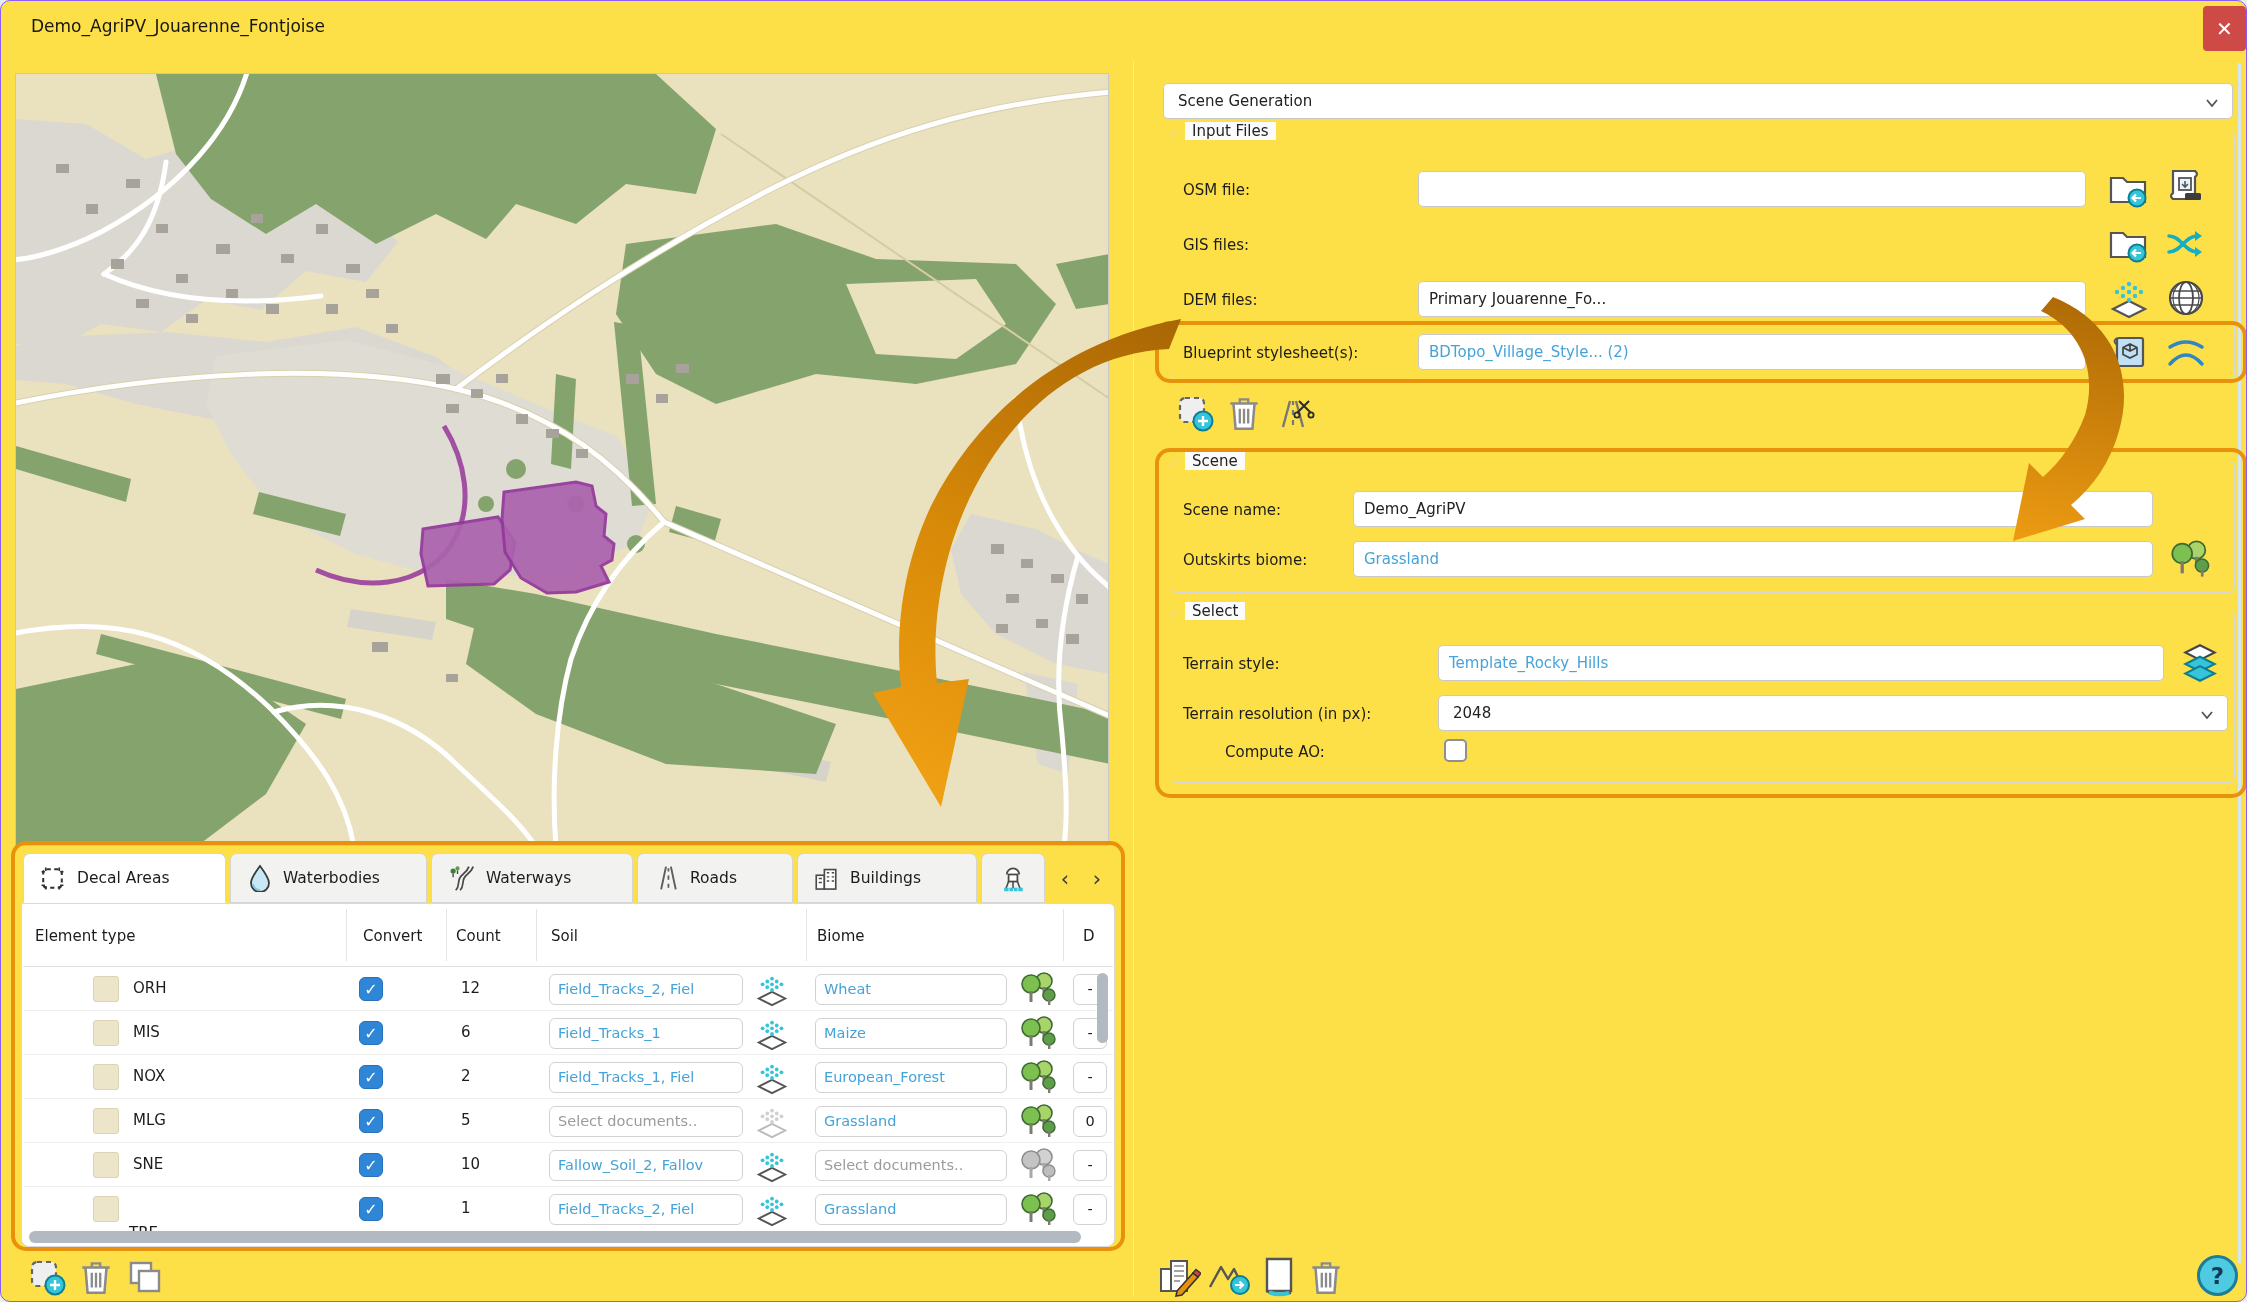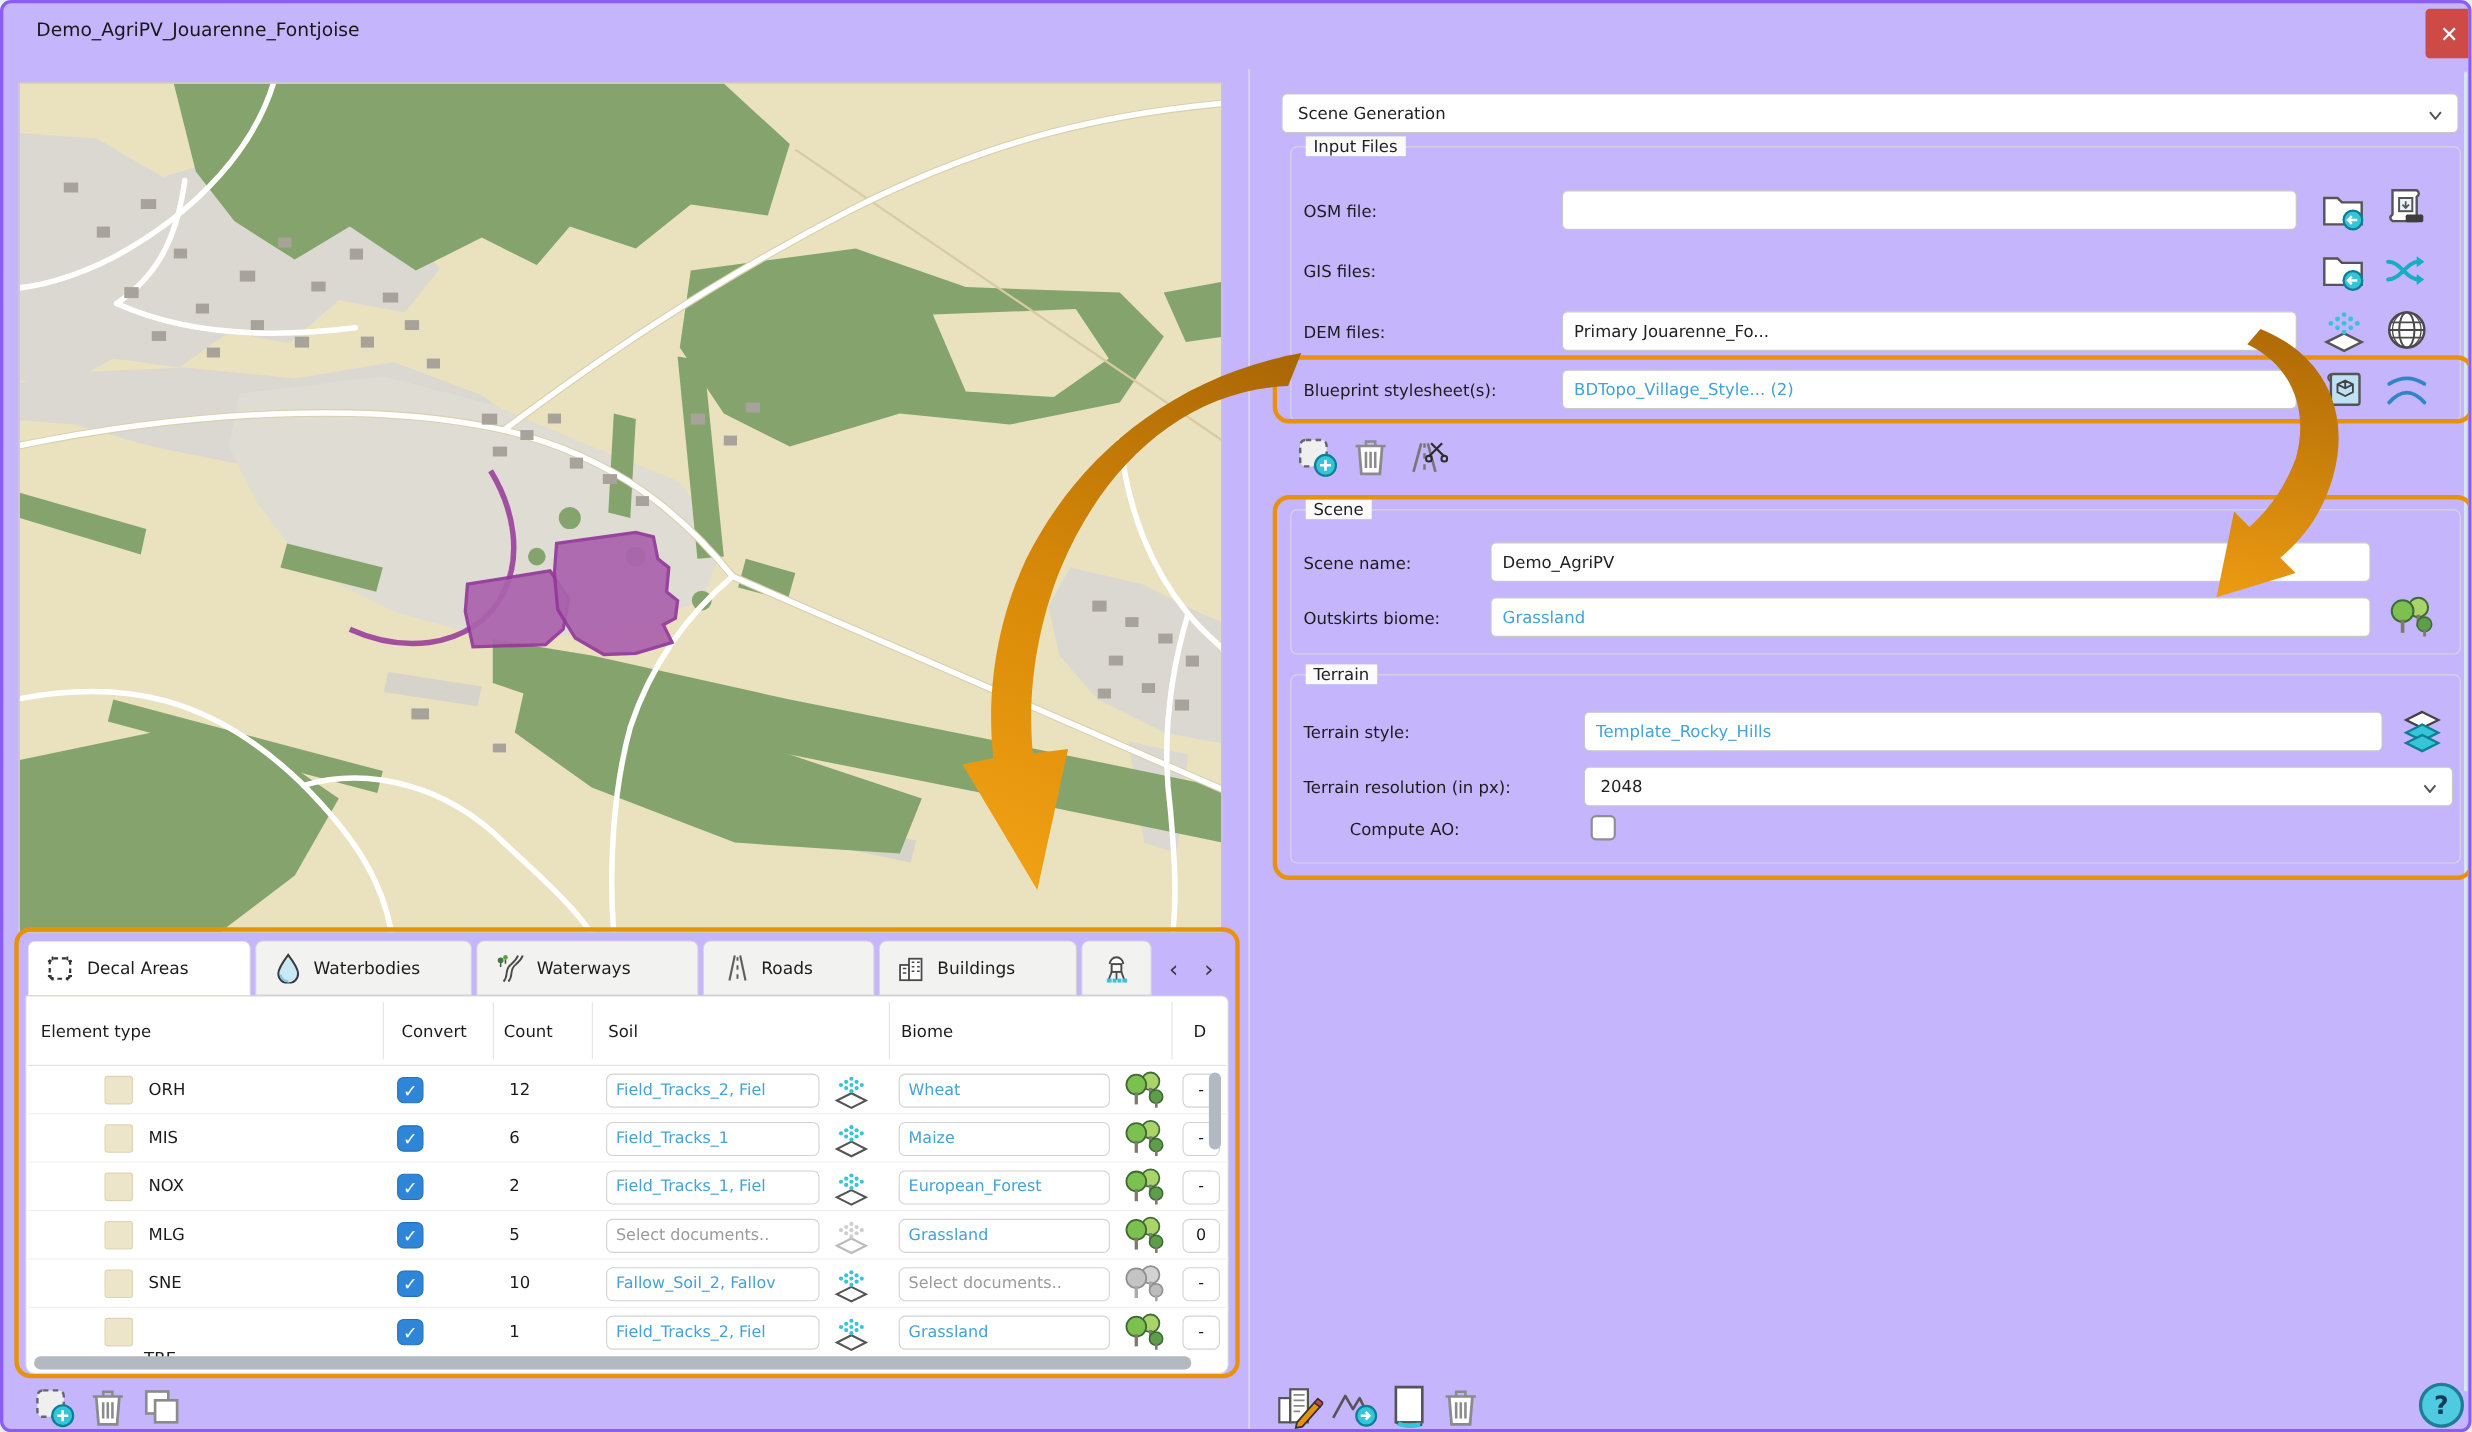--- a/index.html
+++ b/index.html
@@ -1,17 +1,17 @@
 <!DOCTYPE html>
 <html><head>
 <meta charset="utf-8">
 <style>
   html,body{margin:0;padding:0;background:#e9eef2;}
   body{width:2247px;height:1302px;position:relative;font-family:"DejaVu Sans","Liberation Sans",sans-serif;color:#1c1c1c;}
-  .window{position:absolute;inset:0;background:#c4b5fd;border:3px solid #8b5cf6;border-radius:10px;overflow:hidden;box-sizing:border-box;}
+  .window{position:absolute;inset:0;background:#fde047;border:1px solid #8b5cf6;border-radius:10px;overflow:hidden;box-sizing:border-box;}
   .abs{position:absolute;box-sizing:border-box;}
   .title{font-size:17px;color:#171717;}
   .closebtn{width:43px;height:45px;background:#cd4a47;border-radius:4px;color:#fff;font-size:20px;font-weight:bold;display:flex;align-items:center;justify-content:center;cursor:pointer;}
   .map-panel{left:14px;top:72px;width:1094px;height:773px;border:1px solid #c6c6c6;background:#EAE1BE;overflow:hidden;}
   .lbl{font-size:15px;color:#1c1c1c;white-space:nowrap;}
   .tb{background:#fff;border:1px solid #c9c9c9;border-radius:5px;height:36px;line-height:34px;padding:0 10px;font-size:15px;color:#222;white-space:nowrap;overflow:hidden;}
   .blue{color:#45A3D9;}
   .ph{color:#9b9b9b;}
   .combo{background:#fff;border:1px solid #c9c9c9;border-radius:5px;height:36px;line-height:34px;padding:0 14px;font-size:15px;color:#222;}
   .chev{position:absolute;right:14px;top:15px;width:12px;height:8px;}
@@ -535,21 +535,21 @@
   <svg class="abs toolbtn" style="left:2168px;top:538px;" width="44" height="40" viewBox="0 0 40 36">
     <circle cx="25" cy="10" r="8" fill="#A9D46A" stroke="#3e6b34" stroke-width="1.6"></circle>
       <rect x="23.5" y="16" width="3" height="10" fill="#7d7a6e"></rect>
     <circle cx="12" cy="13" r="9" fill="#7CC04F" stroke="#3e6b34" stroke-width="1.6"></circle>
       <rect x="10.5" y="20" width="3" height="11" fill="#7d7a6e"></rect>
     <circle cx="30" cy="24" r="6" fill="#5E9E4A" stroke="#3e6b34" stroke-width="1.4"></circle>
       <rect x="29" y="28" width="2.4" height="6" fill="#7d7a6e"></rect>
   </svg>
 
   <div class="abs groupbox" style="left:1170px;top:610px;width:1064px;height:172px;"></div>
-  <div class="gb-label abs" style="left:1184px;top:601px;">Terrain</div>
+  <div class="gb-label abs" style="left:1184px;top:601px;">Select</div>
   <div class="abs lbl" style="left:1182px;top:654px;">Terrain style:</div>
   <div class="abs tb blue" style="left:1437px;top:644px;width:726px;">Template_Rocky_Hills</div>
   <svg class="abs toolbtn" style="left:2178px;top:640px;" width="42" height="44" viewBox="0 0 40 42">
     <path d="M20,4 L34,11 L20,18 L6,11 Z" fill="#fff" stroke="#444" stroke-width="2"></path>
     <path d="M20,15 L34,22 L20,29 L6,22 Z" fill="#35C4DA" stroke="#0d7f92" stroke-width="2"></path>
     <path d="M20,24 L34,31 L20,38 L6,31 Z" fill="#35C4DA" stroke="#0d7f92" stroke-width="2"></path>
   </svg>
   <div class="abs lbl" style="left:1182px;top:704px;">Terrain resolution (in px):</div>
   <div class="abs combo" style="left:1437px;top:694px;width:790px;">
     <span>2048</span>

